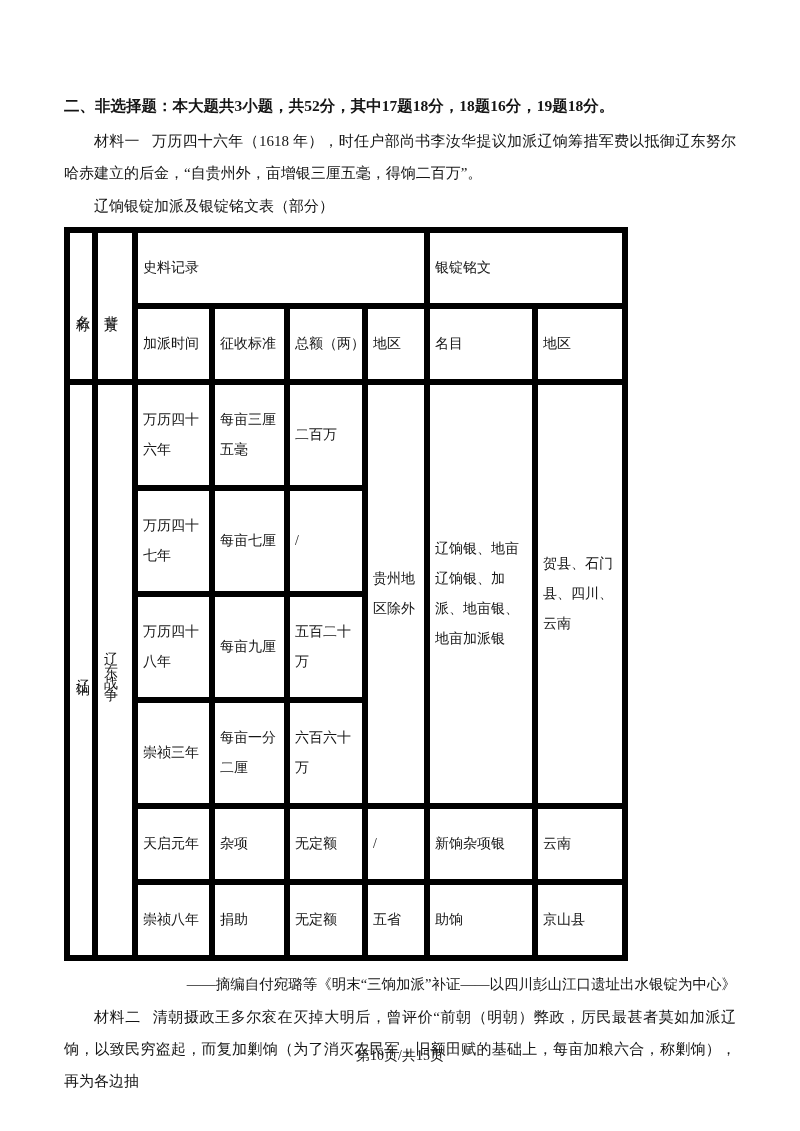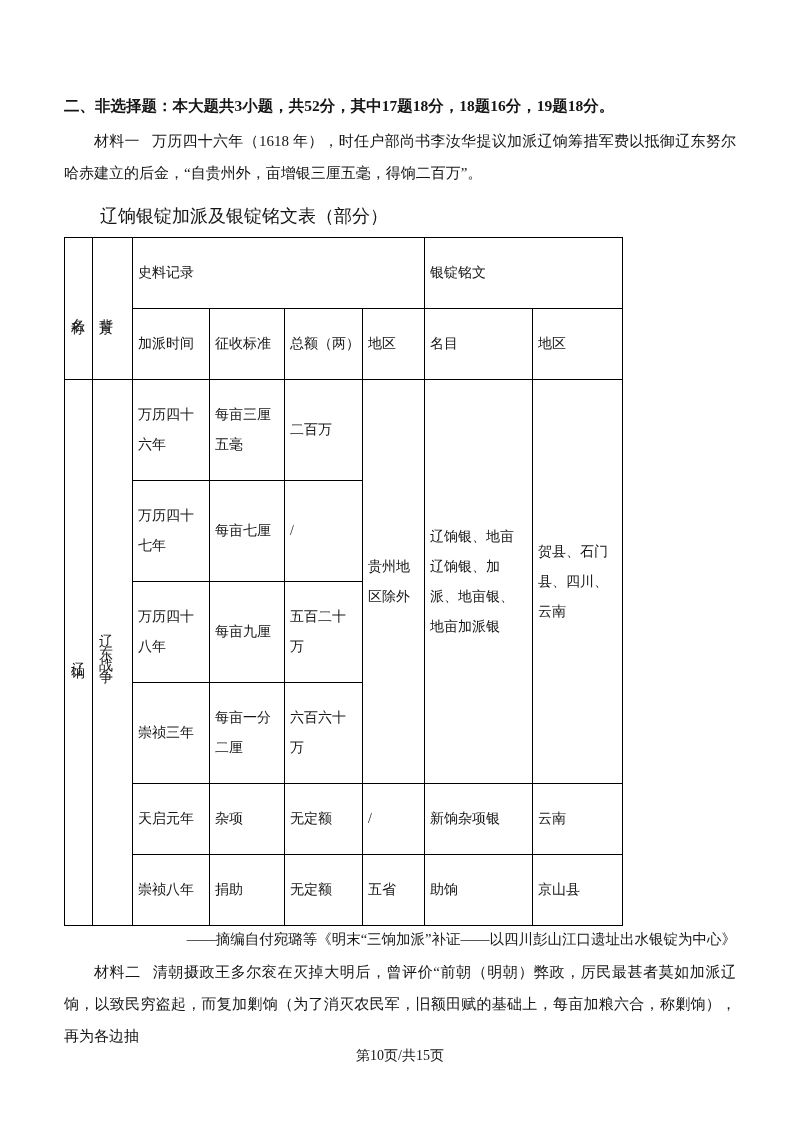--- a/index.html
+++ b/index.html
@@ -32,34 +32,34 @@
   .q-intro { margin-top:1px; }
   .material {
     font-size:15px;
     line-height:32px;
     text-align:justify;
     text-indent:2em;
     margin-top:4px;
   }
   .material-label { margin-right:0.8em; }
   .table-title {
-    font-size:18px;
+    font-size:15px;
     line-height:30px;
     text-indent:2em;
-    margin-top:12px;
+    margin-top:2px;
   }
   table.data-table {
     border-collapse:collapse;
     table-layout:fixed;
     width:558px;
     margin-top:6px;
     font-size:14px;
   }
   .data-table th, .data-table td {
-    border:1px solid #000000;
+    border:6px solid #000000;
     padding:20px 5px;
     text-align:left;
     vertical-align:middle;
     font-weight:normal;
     line-height:30px;
     word-break:break-all;
   }
   .nowrap { white-space:nowrap;margin-top:44px; }
   .vcell { text-align:center; padding:2px; }
   .vtext {
@@ -75,20 +75,21 @@
   tr.rA { height:83px; }
   tr.rB { height:84px; }
   tr.rC { height:81px; }
   tr.rD { height:79px; }
   tr.rE { height:44px; }
   tr.rF { height:44px; }
   .citation {
     font-size:14.5px;
     line-height:26px;
     text-align:right;
+    margin-top:10px;
   }
   .footer {
     position:absolute;
     bottom:66px; left:0;
     width:100%;
     text-align:center;
     font-size:14px;
     color:#151515;
     margin-top:20px;
   }

